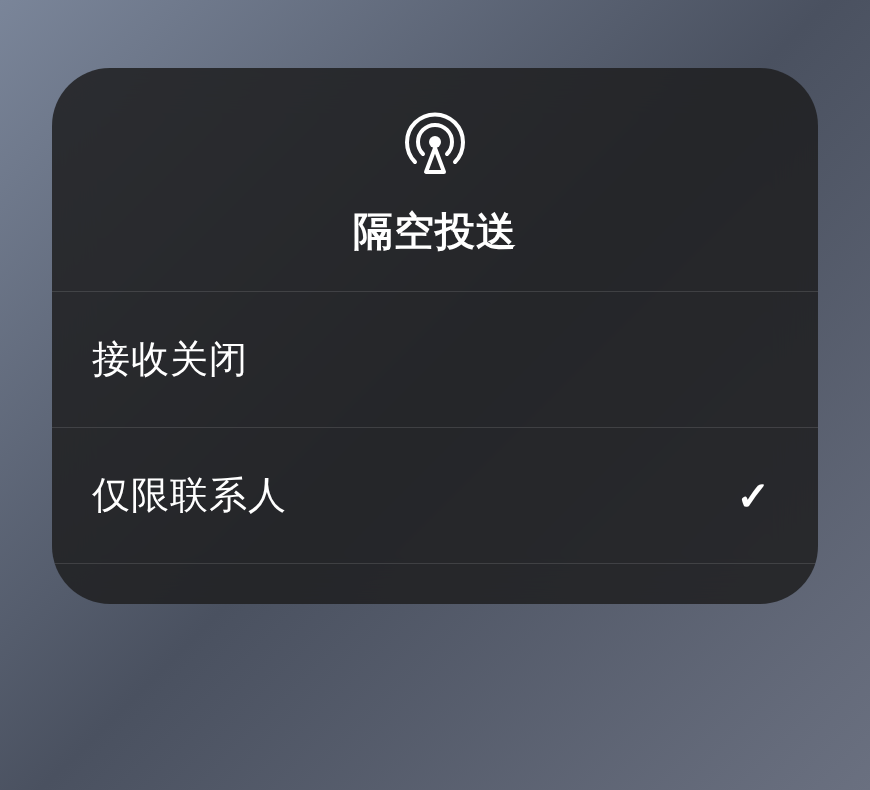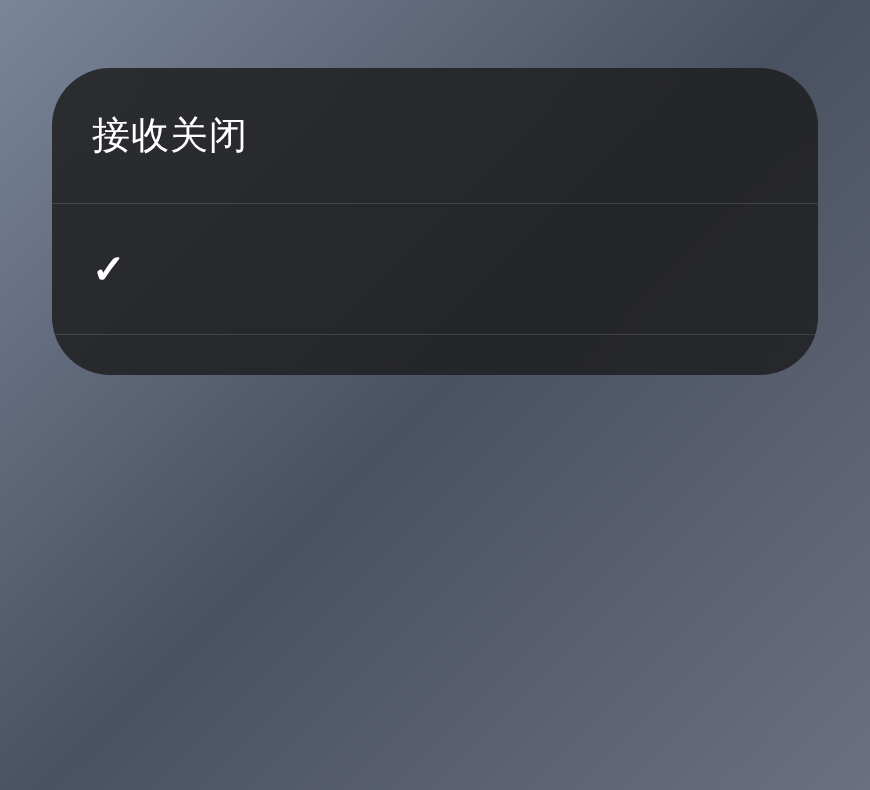--- a/index.html
+++ b/index.html
@@ -67,24 +67,36 @@
       font-weight: 600;
     }
     .panel-footer-space {
       height: 40px;
     }
   </style>
 </head>
 <body>
 
 <div class="panel">
+  <div class="panel-header">
+    <span class="airdrop-icon">
+      <svg viewBox="0 0 64 64" fill="none" stroke="#ffffff" stroke-width="4" stroke-linecap="round">
+        <circle cx="32" cy="30" r="6" fill="#ffffff" stroke="none"></circle>
+        <path d="M 20 42 A 17 17 0 1 1 44 42"></path>
+        <path d="M 12 50 A 28 28 0 1 1 52 50"></path>
+        <path d="M 32 36 L 23 60 L 41 60 Z" fill="none" stroke="#ffffff" stroke-width="4" stroke-linejoin="round"></path>
+      </svg>
+    </span>
+    <div class="panel-title">隔空投送</div>
+  </div>
 
   <div class="option-row">
     <span class="option-label">接收关闭</span>
   </div>
 
   <div class="option-row">
+    <span class="option-label">仅限联系人</span>
     <span class="checkmark">✓</span>
   </div>
 
 
   <div class="panel-footer-space"></div>
 </div>
 
 </body></html>

